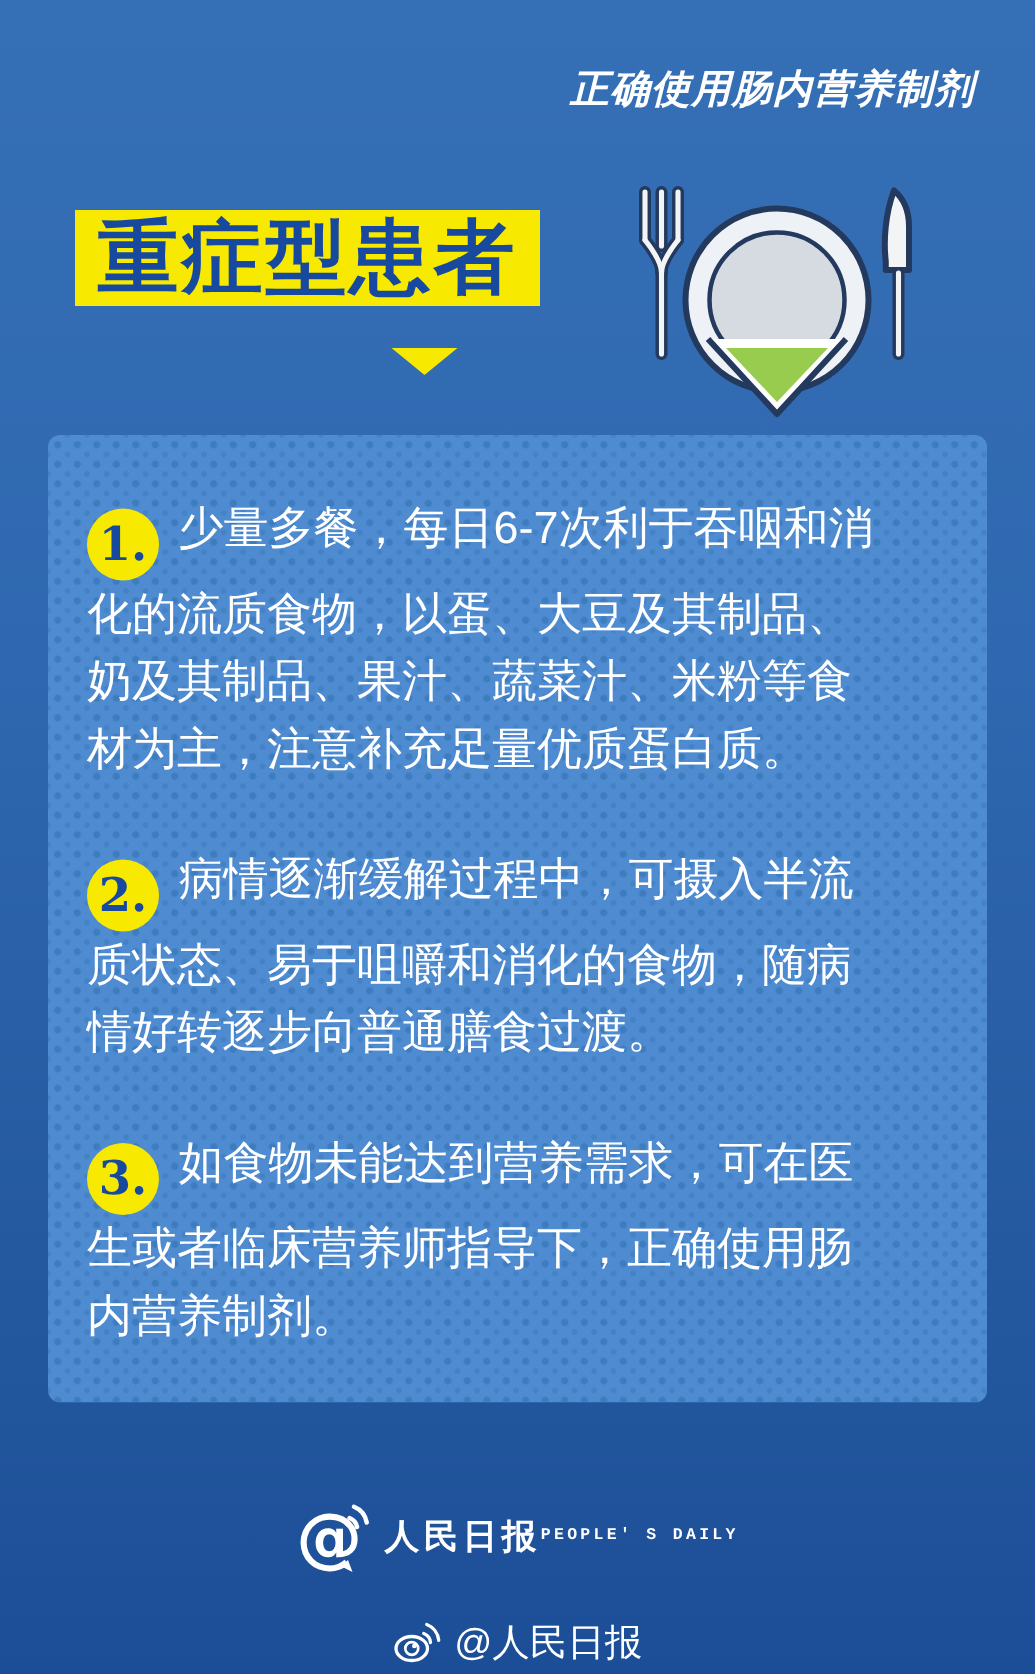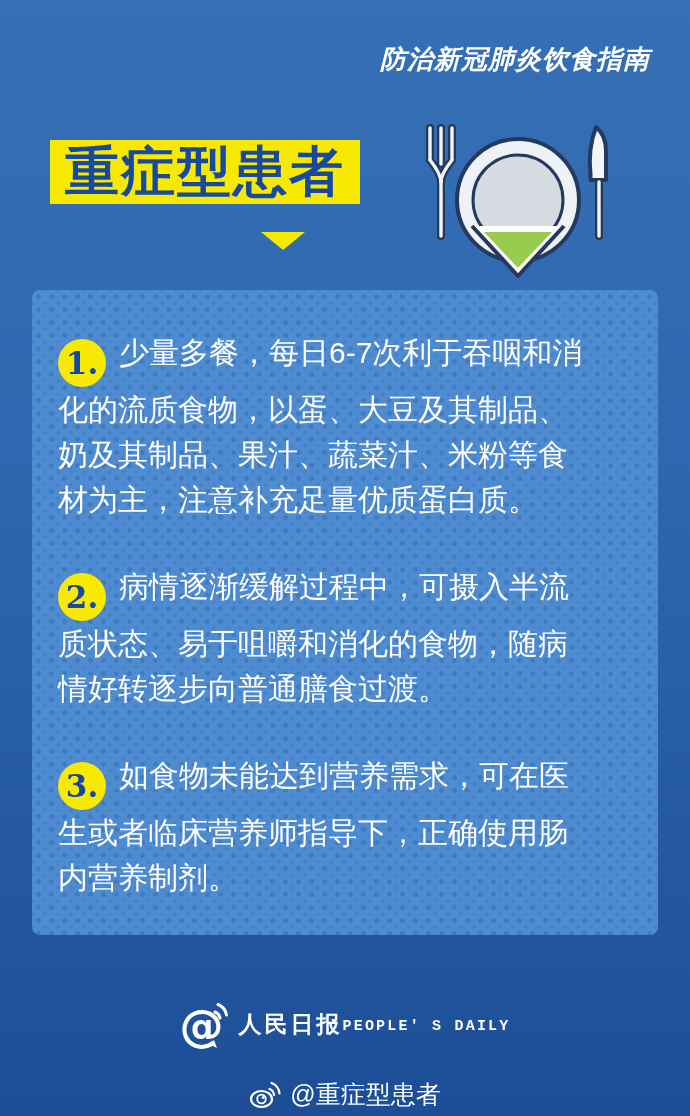--- a/index.html
+++ b/index.html
@@ -56,34 +56,34 @@
     position:absolute; left:0; right:0; top:1000px;
     display:flex; justify-content:center; align-items:center; gap:9px; color:#ffffff;
   }
   .at-mark { position:relative; width:50px; height:52px; }
   .at-mark .at-glyph {
     font-family:"DejaVu Sans",sans-serif; font-weight:bold; font-size:44px;
     line-height:52px; color:#ffffff;
   }
   .pd-text { display:flex; flex-direction:row; align-items:flex-start;font-family:Liberation Mono, monospace; }
   .pd-cn { font-size:23px; font-weight:bold; letter-spacing:3px; line-height:25px; }
-  .pd-en { font-size:15px; font-weight:bold; letter-spacing:2.2px; margin-top:4px;text-align:center; }
+  .pd-en { font-size:11px; font-weight:bold; letter-spacing:2.2px; margin-top:4px;text-align:center; }
   
   .weibo-row {
     position:absolute; left:0; right:0; top:1078px;
     display:flex; justify-content:center; align-items:center; gap:8px;
     color:#ffffff; font-size:25px;
   }
 </style>
 </head>
 <body>
 
 <div class="poster">
 
-  <div class="header-title">防治新冠肺炎饮食指南</div>
+  <div class="header-title">正确使用肠内营养制剂</div>
 
   <div class="banner">
     <span class="banner-title">重症型患者</span>
   </div>
 
   <svg class="tableware" viewBox="0 0 200 162" aria-hidden="true">
 
     <g fill="none" stroke="#24395e" stroke-width="8" stroke-linecap="round">
       <path d="M10,10 V42"></path>
         <path d="M21,10 V46"></path>
@@ -140,16 +140,16 @@
   </div>
 
   <div class="weibo-row">
     <svg width="33" height="29" viewBox="0 0 33 29" aria-hidden="true">
       <ellipse cx="12.5" cy="19" rx="10.5" ry="8" fill="none" stroke="#ffffff" stroke-width="2.2"></ellipse>
       <circle cx="12.5" cy="19" r="4.3" fill="none" stroke="#ffffff" stroke-width="1.8"></circle>
       <circle cx="14.2" cy="17.4" r="1.5" fill="#ffffff"></circle>
       <path d="M20.5,9 a7,7 0 0 1 4.5,6" fill="none" stroke="#ffffff" stroke-width="2.2" stroke-linecap="round"></path>
       <path d="M22.5,3 a12.5,12.5 0 0 1 8,10.5" fill="none" stroke="#ffffff" stroke-width="2.2" stroke-linecap="round"></path>
     </svg>
-    <span>@重症型患者</span>
+    <span>@人民日报</span>
   </div>
 
 </div>
 
 </body></html>

